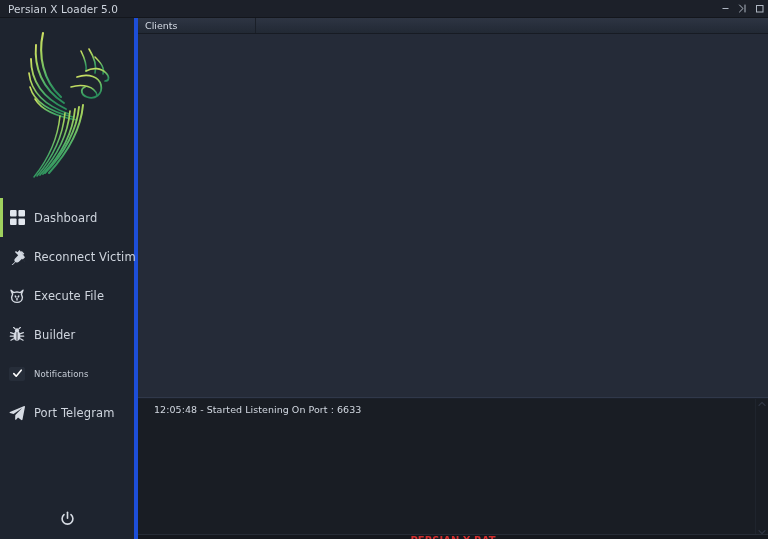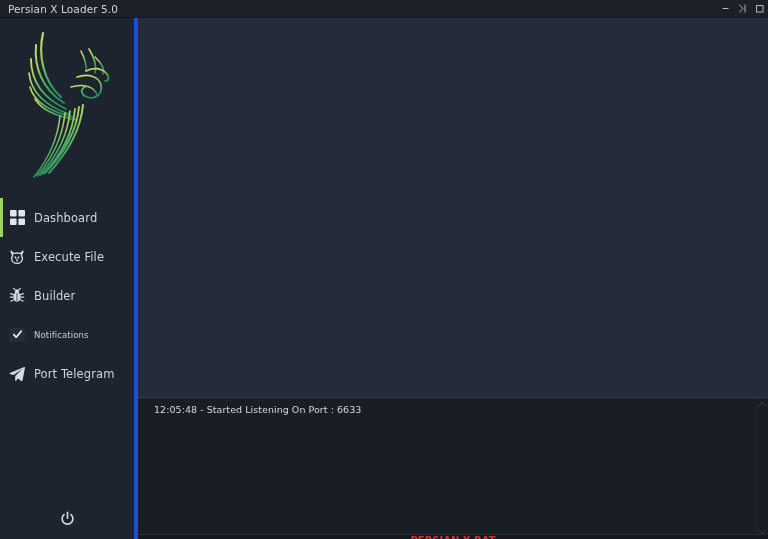--- a/index.html
+++ b/index.html
@@ -247,20 +247,30 @@
             <svg width="15" height="15" viewBox="0 0 15 15" fill="#e2e7ee">
               <rect x="0" y="0" width="6.6" height="6.6" rx="1"></rect>
               <rect x="8.4" y="0" width="6.6" height="6.6" rx="1"></rect>
               <rect x="0" y="8.4" width="6.6" height="6.6" rx="1"></rect>
               <rect x="8.4" y="8.4" width="6.6" height="6.6" rx="1"></rect>
             </svg>
           </div>
           <div class="mi-label">Dashboard</div>
         </div>
 
+        <div class="menu-item">
+          <div class="indicator"></div>
+          <div class="mi-icon">
+            <svg width="17" height="17" viewBox="0 0 17 17" fill="#d2d8e1">
+              <path d="M10.6 2.1 L8.4 4.3 L7.0 2.9 L5.9 4.0 L9.2 7.3 L6.1 10.4 C5.1 11.4 5.1 12.8 6.0 13.7 L2.6 17 L3.7 17 L6.7 14.0 C7.7 14.8 9.0 14.7 9.9 13.8 L13.0 10.7 L16.3 14.0 L15.2 12.9 L13.8 11.5 L16.0 9.3 Z"></path>
+              <path d="M12.2 3.6 L14.8 6.2" stroke="#d2d8e1" stroke-width="1.5"></path>
+            </svg>
+          </div>
+          <div class="mi-label">Reconnect Victim</div>
+        </div>
 
 
 
         <div class="menu-item">
           <div class="indicator"></div>
           <div class="mi-icon">
             <svg width="16" height="16" viewBox="0 0 16 16" fill="none" stroke="#d7dce4" stroke-width="1.35" stroke-linejoin="round" stroke-linecap="round">
               <path d="M2 2.2 L3.6 6.2 L2.6 9.2 C2.6 12.2 5.0 14.4 8 14.4 C11 14.4 13.4 12.2 13.4 9.2 L12.4 6.2 L14 2.2 L11.4 4.6 L8 3.9 L4.6 4.6 Z"></path>
               <path d="M6.2 8.0 L6.9 9.0"></path>
               <path d="M9.8 8.0 L9.1 9.0"></path>
@@ -326,20 +336,24 @@
               <path d="M4.0 3.6 A5.4 5.4 0 1 0 11.0 3.6"></path>
               <path d="M7.5 1.2 L7.5 7.2"></path>
             </svg>
           </span>
         </div>
       </div>
     </div>
 
     <div class="main">
 
+      <div class="grid-header">
+        <div class="col-clients">Clients</div>
+        <div class="col-rest"></div>
+      </div>
 
       <div class="grid-body"></div>
 
       <div class="splitter"></div>
 
       <div class="log-panel">
         <div class="log-lines">
           <div class="log-line">12:05:48 - Started Listening On Port : 6633</div>
         </div>
         <div class="log-scroll">

